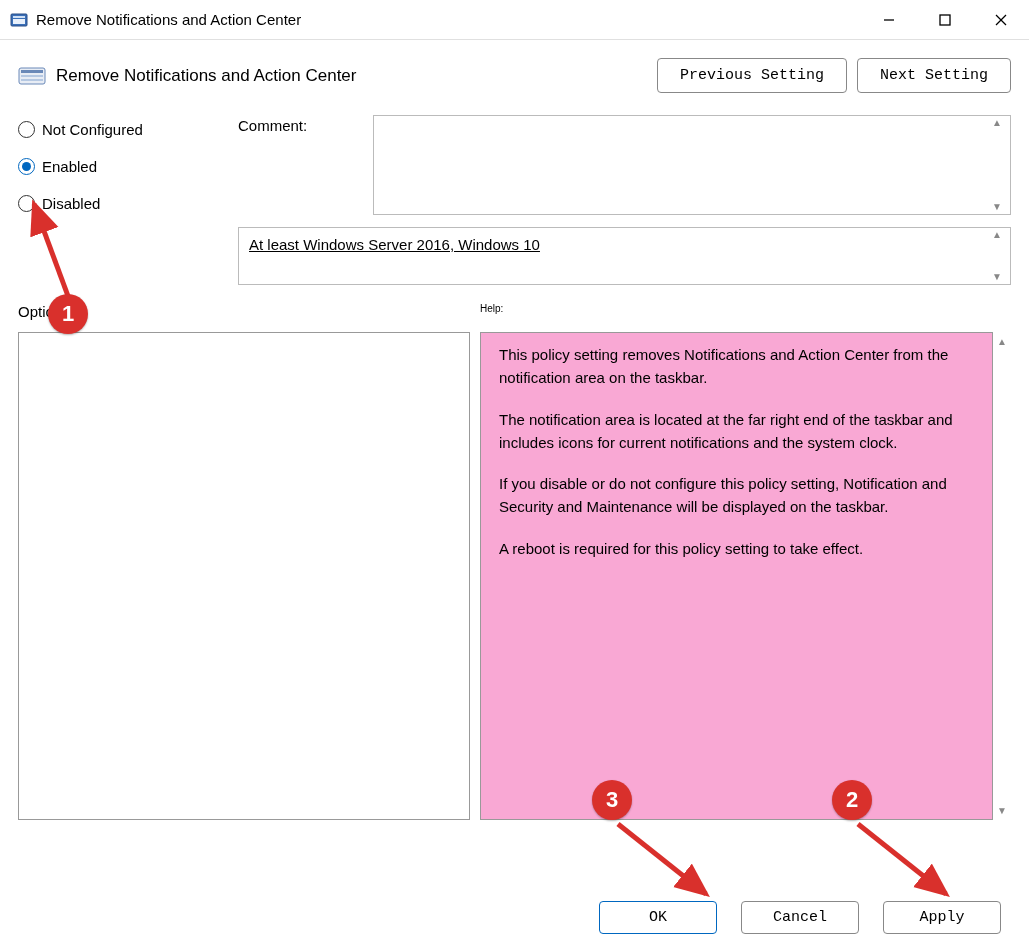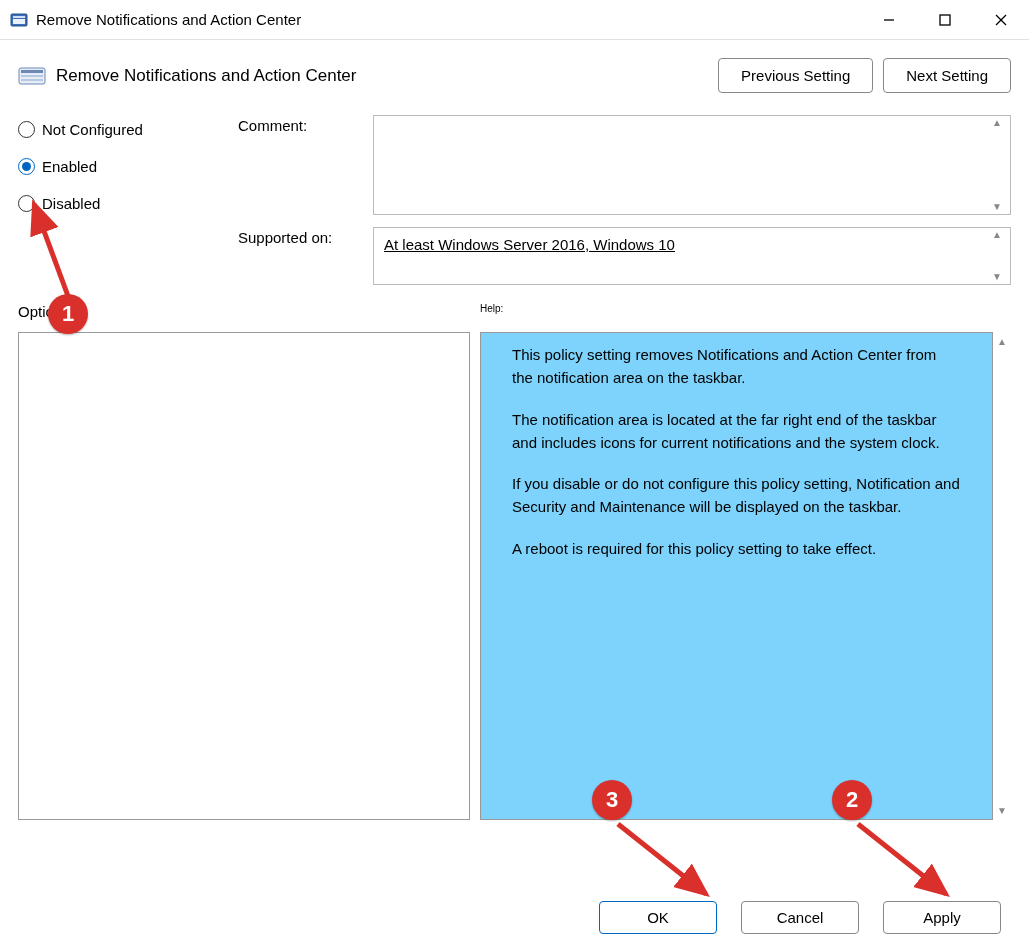--- a/index.html
+++ b/index.html
@@ -31,21 +31,21 @@
       font-size: 14px;
     }
     .content { padding: 18px 18px 12px 18px; display:flex; flex-direction:column; height: calc(100% - 40px); }
     .header-row { display:flex; align-items:center; margin-bottom:22px; }
     .header-icon { width: 28px; height: 22px; margin-right: 10px; }
     .header-title { font-size: 17px; flex:1; }
     .nav-buttons { display:flex; gap:10px; }
     .btn {
       border: 1px solid #888; border-radius: 4px;
       background:#fff; padding: 8px 22px; font-size:15px;
-      font-family:Liberation Sans, sans-serif;
+      font-family:Liberation Mono, monospace;
     }
     .row-area { display:flex; gap:20px; }
     .radio-col { width:172px; }
     .radio-item { display:flex; align-items:center; margin: 6px 0 20px 0; font-size:15px; }
     .radio-circle {
       width:17px; height:17px; border:1.4px solid #333; border-radius:50%;
       margin-right:7px; display:flex; align-items:center; justify-content:center;
     }
     .radio-circle.selected { border-color:#0067c0; }
     .radio-dot { width:9px; height:9px; background:#0067c0; border-radius:50%; }
@@ -65,22 +65,22 @@
     .spin span { font-size:10px; color:#888; line-height:1; user-select:none; }
     .panels-labels { display:flex; margin-top:18px; }
     .panel-label-left { width:462px; font-size:15px; }
     .panel-label-right { font-size:10px; }
     .panels { display:flex; gap:10px; margin-top:12px; flex:1; min-height:0; }
     .panel-left {
       width:452px; border:1px solid #999; background:#fff; height:488px;
     }
     .panel-right-wrap { flex:1; display:flex; }
     .panel-right {
-      flex:1; border:1px solid #999; background:#7dd3fc; height:488px;
-      padding:10px 31px; font-size:15px; line-height:1.55; overflow:hidden;
+      flex:1; border:1px solid #999; background:#f9a8d4; height:488px;
+      padding:10px 18px; font-size:15px; line-height:1.55; overflow:hidden;
     }
     .panel-right p { margin-bottom:18px; }
     .scroll-rail { width:18px; height:488px; display:flex; flex-direction:column; align-items:center; justify-content:flex-start; }
     .scroll-rail .arr { font-size:10px; color:#888; margin-top:4px; }
     .scroll-rail .arr-dn { margin-top:auto; margin-bottom:4px; }
     .footer { display:flex; justify-content:flex-end; gap:24px; padding:18px 10px 4px 0; }
     .footer .btn { width:118px; padding:7px 0; text-align:center; }
     .btn-primary { border-color:#0067c0; }
 
     
@@ -168,21 +168,20 @@
           <span></span>
           <div class="spin spin-up">
               <span>▲</span>
             </div>
           <div class="spin spin-down">
               <span>▼</span>
             </div>
         </div>
       </div>
       <div class="field-row">
-        <div class="field-label">Supported on:</div>
         <div class="textbox supported">
           <span>At least Windows Server 2016, Windows 10</span>
           <div class="spin spin-up">
               <span>▲</span>
             </div>
           <div class="spin spin-down">
               <span>▼</span>
             </div>
         </div>
       </div>

